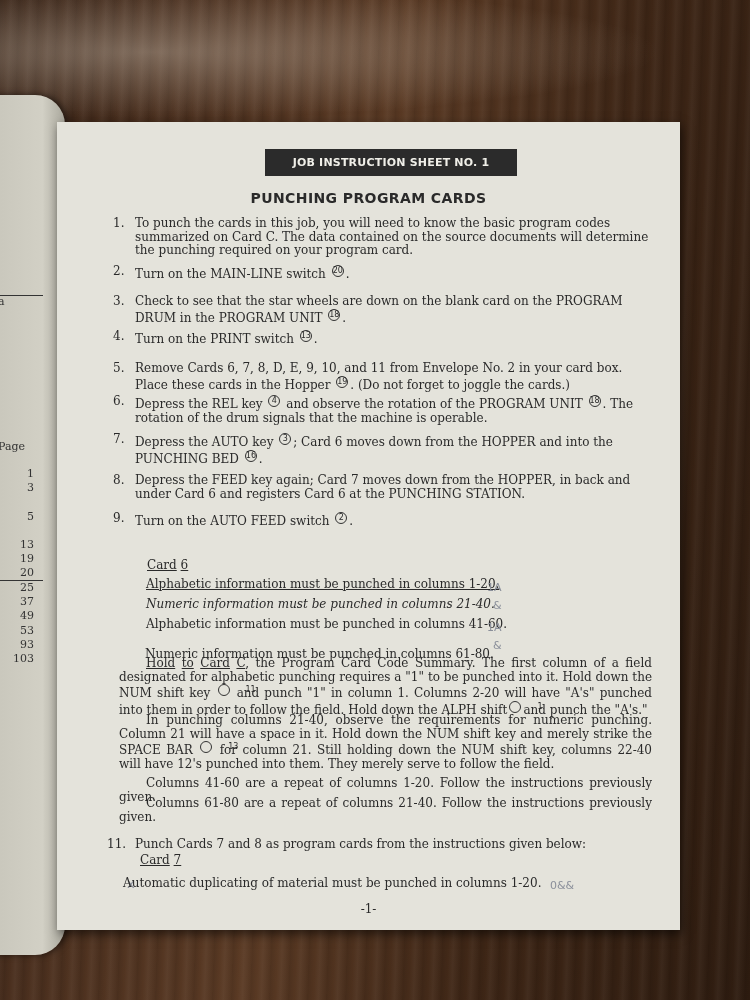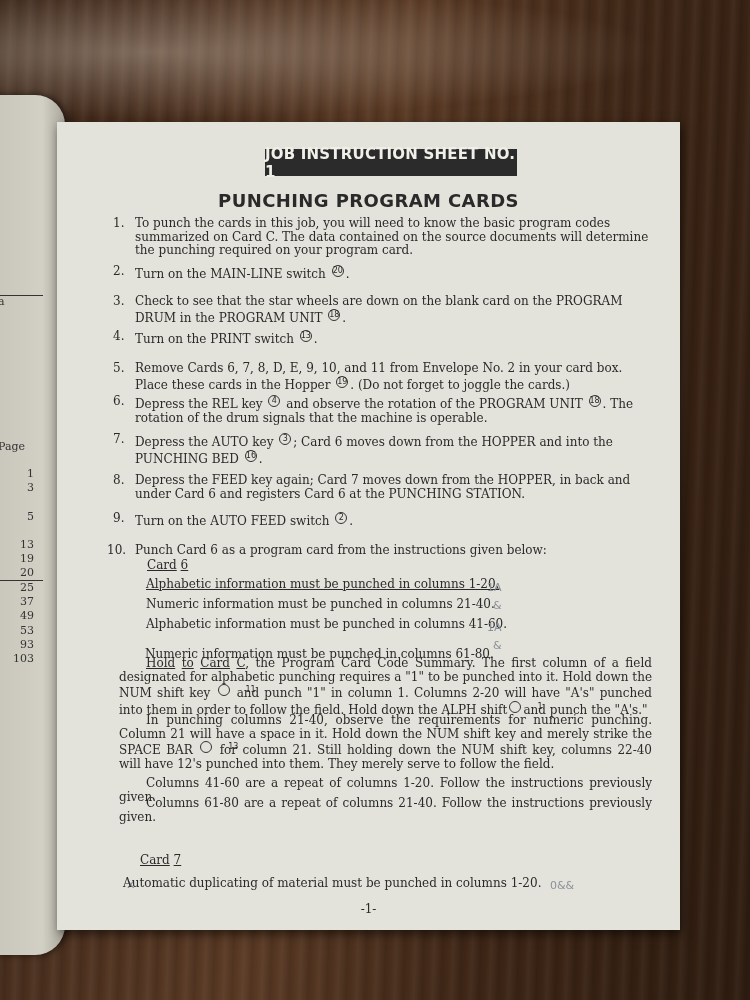--- a/index.html
+++ b/index.html
@@ -30,26 +30,26 @@
   .page {
     position:absolute; left:57px; top:122px; width:623px; height:808px;
     background:#e4e3db;
     box-shadow: 2px 4px 10px rgba(0,0,0,0.55);
     color:#2a2a2a;
     font-size:12px;
   }
   .banner {
     position:absolute; left:208px; top:27px; width:252px; height:27px;
     background:#2b2b2b; color:#f0efe8;
-    font-family:"DejaVu Sans", sans-serif; font-weight:bold; font-size:15px;
+    font-family:"DejaVu Sans", sans-serif; font-weight:bold; font-size:11px;
     display:flex; align-items:center; justify-content:center; letter-spacing:0.2px;
   }
   .subtitle {
     position:absolute; left:0; width:100%; top:68px; text-align:center;
-    font-family:"DejaVu Sans", sans-serif; font-weight:bold; font-size:18px; letter-spacing:0.4px;
+    font-family:"DejaVu Sans", sans-serif; font-weight:bold; font-size:14px; letter-spacing:0.4px;
   }
   .item { position:absolute; left:78px; width:520px; line-height:13.5px; }
   .item .num { position:absolute; left:-22px; }
   .sub { position:absolute; line-height:13.5px; }
   .u { text-decoration: underline; }
   .circ {
     display:inline-block; font-size:8px; width:10px; height:10px; line-height:10px;
     border:1px solid #333; border-radius:50%; text-align:center; vertical-align:super;
     font-family:"DejaVu Sans", sans-serif; margin:0 2px;
   }
@@ -138,32 +138,28 @@
     <span class="num">8.</span>
     <span>Depress the FEED key again; Card 7 moves down from the HOPPER, in back and under Card 6 and registers Card 6 at the PUNCHING STATION.</span>
   </div>
 
   <div class="item" style="top:390px;">
     <span class="num">9.</span>
     <span>Turn on the AUTO FEED switch</span>
     <span class="circ">2</span><span>.</span>
   </div>
 
-  <div class="item" style="top:422px;">
-    <span class="num" style="left:-28px;">10.</span>
-    <span>Punch Card 6 as a program card from the instructions given below:</span>
-  </div>
 
   <div class="sub" style="left:90px; top:437px;">
     <span class="u">Card</span> <span class="u">6</span>
   </div>
 
   <div class="sub" style="left:89px; top:456px;text-decoration:underline;">Alphabetic information must be punched in columns 1-20.</div>
   <div class="hand" style="left:430px; top:459px;">1A</div>
-  <div class="sub" style="left:89px; top:476px;">Numeric information must be punched in columns 21-40.</div>
+  <div class="sub" style="left:89px; top:476px;font-style:italic;">Numeric information must be punched in columns 21-40.</div>
   <div class="hand" style="left:436px; top:477px;">&amp;</div>
   <div class="sub" style="left:89px; top:496px;">Alphabetic information must be punched in columns 41-60.</div>
   <div class="hand" style="left:430px; top:499px;">1A</div>
   <div class="sub" style="left:88px; top:526px;">Numeric information must be punched in columns 61-80.</div>
   <div class="hand" style="left:436px; top:517px;">&amp;</div>
 
   <div class="para" style="left:62px; width:533px; top:535px; text-indent:27px;">
     <span class="u">Hold</span> <span class="u">to</span> <span class="u">Card</span> <span class="u">C</span><span>, the Program Card Code Summary.  The first column of a field designated for alphabetic punching requires a "1" to be punched into it.  Hold down the NUM shift key</span>
     <span class="circ">11</span>
     <span>and punch "1" in column 1.  Columns 2-20 will have "A's" punched into them in order to follow the field.  Hold down the ALPH shift</span><span class="circ">1</span><span>and punch the "A's."</span>
@@ -171,20 +167,24 @@
 
   <div class="para" style="left:62px; width:533px; top:592px; text-indent:27px;">
     <span>In punching columns 21-40, observe the requirements for numeric punching.  Column 21 will have a space in it.  Hold down the NUM shift key and merely strike the SPACE BAR</span>
     <span class="circ">13</span>
     <span>for column 21.  Still holding down the NUM shift key, columns 22-40 will have 12's punched into them.  They merely serve to follow the field.</span>
   </div>
 
   <div class="para" style="left:62px; width:533px; top:655px; text-indent:27px;">Columns 41-60 are a repeat of columns 1-20.  Follow the instructions previously given.</div>
   <div class="para" style="left:62px; width:533px; top:675px; text-indent:27px;">Columns 61-80 are a repeat of columns 21-40.  Follow the instructions previously given.</div>
 
+  <div class="item" style="top:716px;">
+    <span class="num" style="left:-28px;">11.</span>
+    <span>Punch Cards 7 and 8 as program cards from the instructions given below:</span>
+  </div>
   <div class="sub" style="left:83px; top:732px;">
     <span class="u">Card</span> <span class="u">7</span>
   </div>
   <div class="hand" style="left:70px; top:754px; font-size:13px;">x</div>
   <div class="sub" style="left:66px; top:755px;">Automatic duplicating of material must be punched in columns 1-20.</div>
   <div class="hand" style="left:493px; top:757px;">0&amp;&amp;</div>
 
   <div class="footer">-1-</div>
 </div>
 

